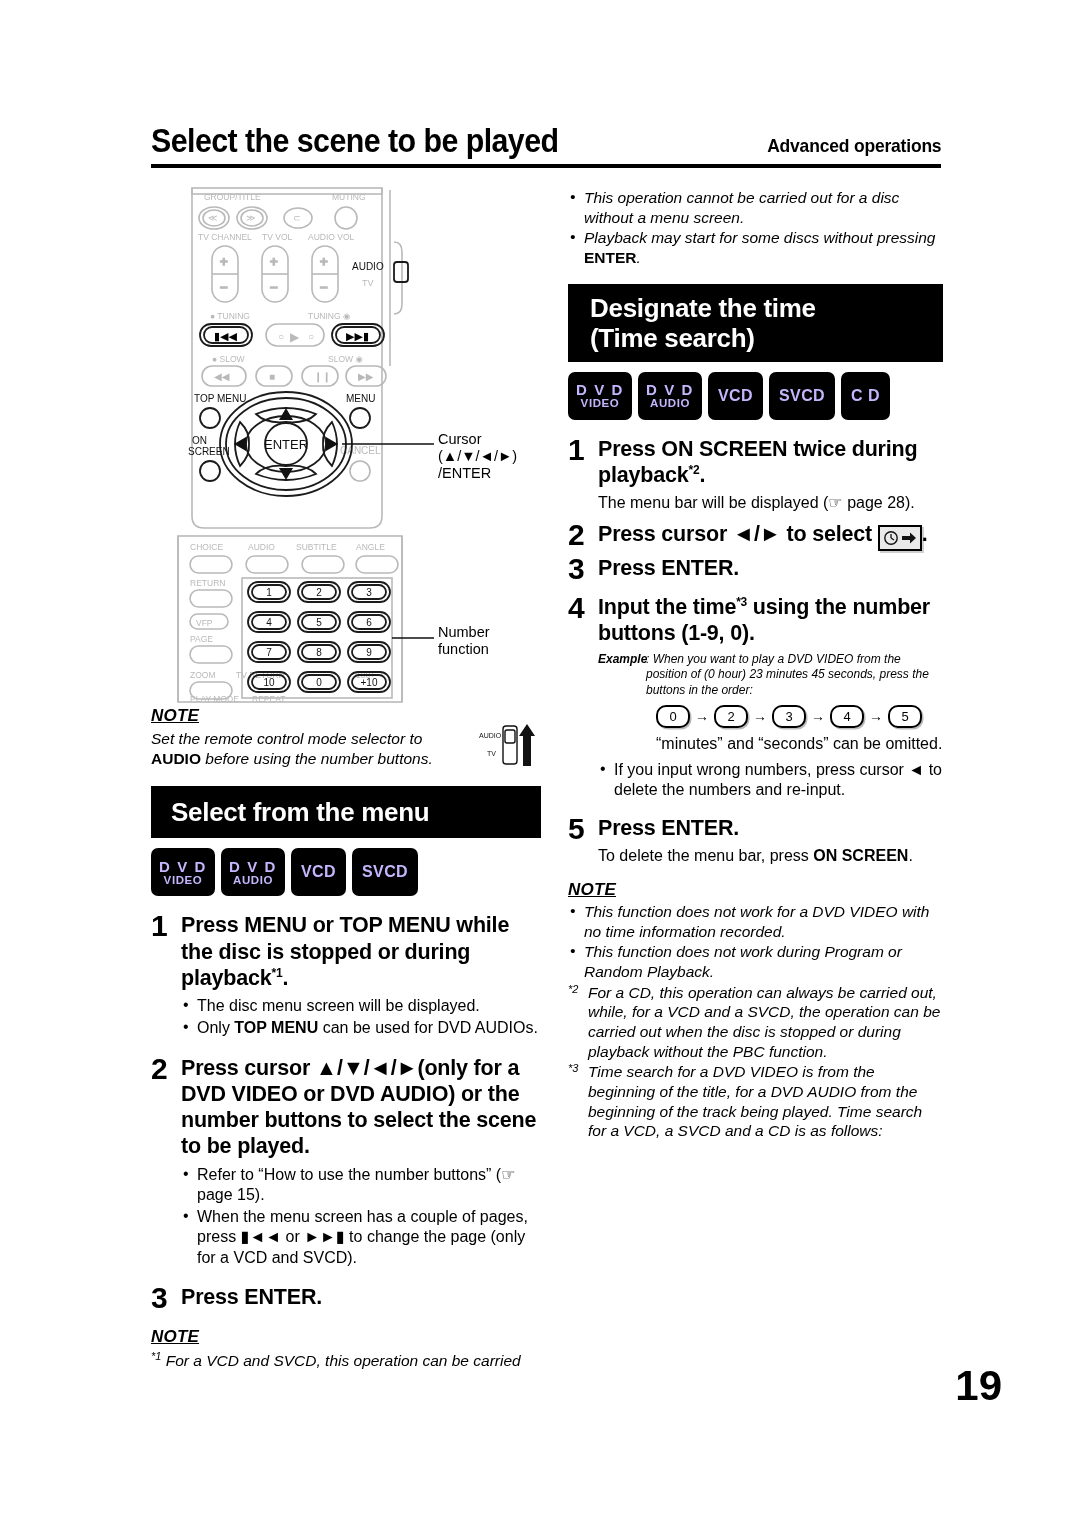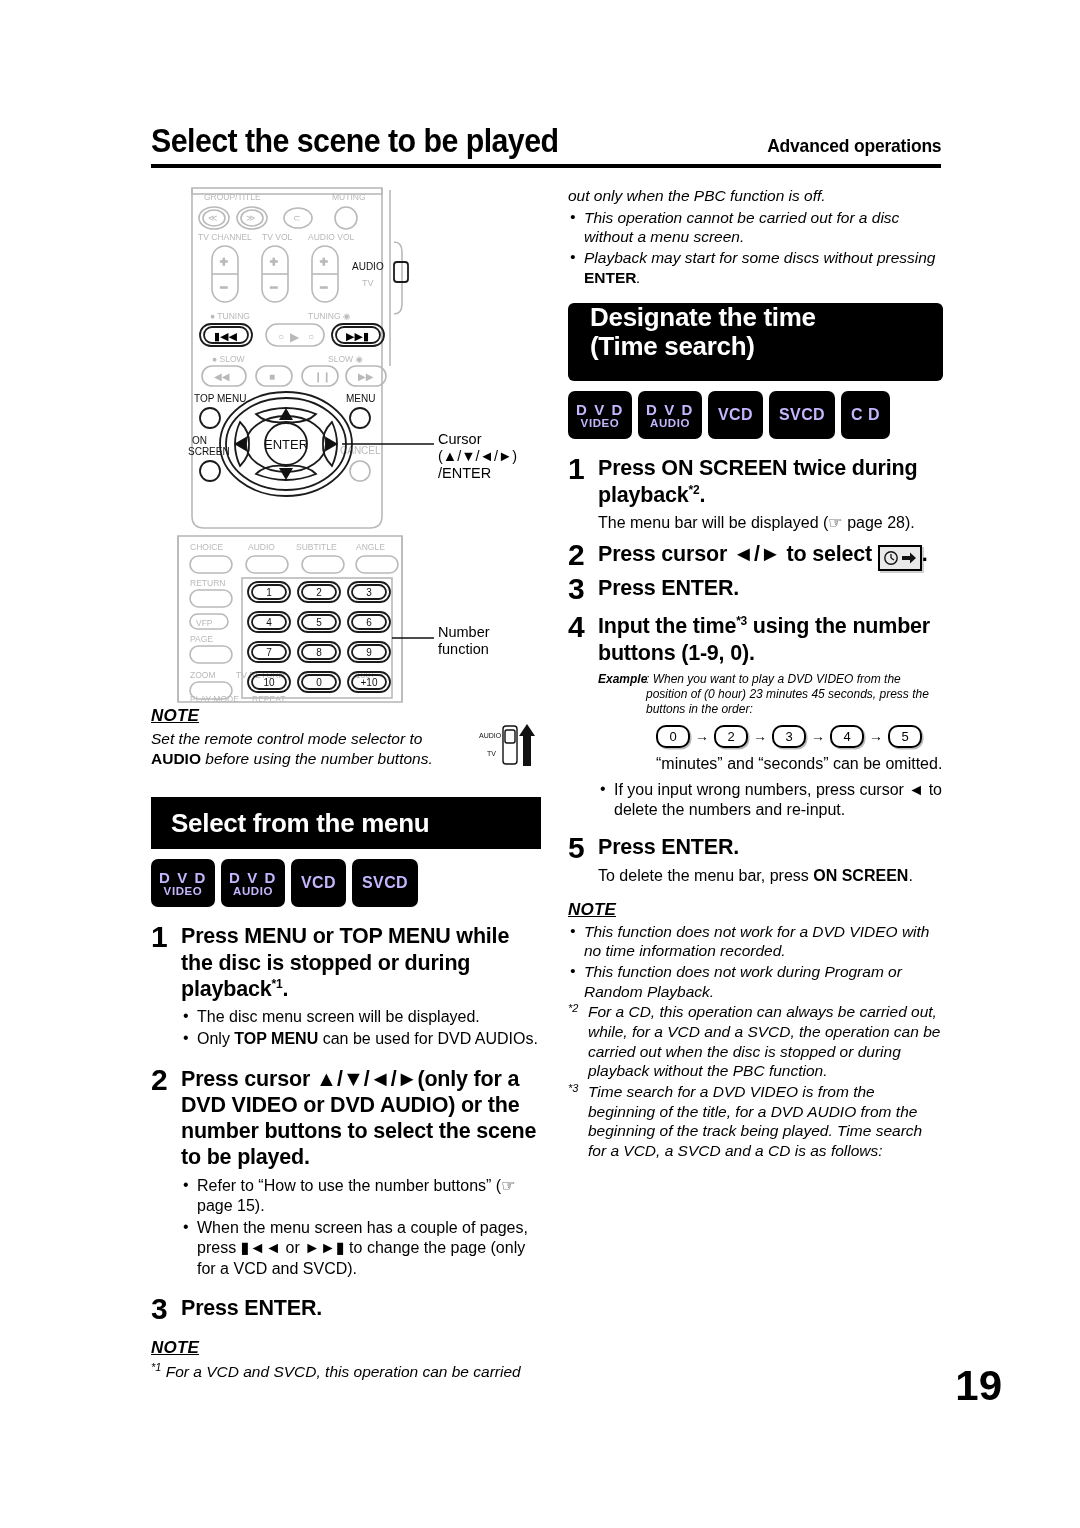--- a/index.html
+++ b/index.html
@@ -292,21 +292,21 @@
         <svg width="66" height="50" viewBox="0 0 66 50">
           <text x="0" y="16" style="font-family:'Liberation Sans',sans-serif;font-size:7px;fill:#111">AUDIO</text>
           <text x="8" y="34" style="font-family:'Liberation Sans',sans-serif;font-size:7px;fill:#111">TV</text>
           <rect x="24" y="4" width="14" height="38" rx="3" fill="none" stroke="#111" stroke-width="1.4"></rect>
           <rect x="26" y="8" width="10" height="13" rx="2" fill="none" stroke="#111" stroke-width="1.4"></rect>
           <polygon points="48,2 56,14 52,14 52,44 44,44 44,14 40,14" fill="#111"></polygon>
         </svg>
       </div>
     </div>
 
-    <div class="banner" style="width:390px;height:52px;margin-top:29px;padding-left:20px;">
+    <div class="banner" style="width:390px;height:52px;margin-top:18px;padding-left:20px;">
       <span class="banner-txt">Select from the menu</span>
     </div>
 
     <div class="badges">
       <div class="badge">
         <span class="b1">D V D</span>
         <span class="b2">VIDEO</span>
       </div>
       <div class="badge">
         <span class="b1">D V D</span>
@@ -348,27 +348,26 @@
         <div class="step-title">Press ENTER.</div>
       </div>
     </div>
 
     <div class="note-h">NOTE</div>
     <div class="note-body"><span style="font-size:11px;vertical-align:super;">*1</span> <span>For a VCD and SVCD, this operation can be carried</span></div>
   </div>
 
   <div class="col-right">
 
-    <div class="note-body" style="margin-top:0;">out only when the PBC function is off.</div>
     <ul class="note-list">
       <li class="bul"><span>This operation cannot be carried out for a disc without a menu screen.</span></li>
       <li class="bul"><span>Playback may start for some discs without pressing </span><span style="font-weight:bold;font-style:normal;">ENTER</span><span>.</span></li>
     </ul>
 
-    <div class="banner" style="width:375px;height:78px;margin-top:16px;align-items:flex-start;padding-top:0;border-radius:6px;">
+    <div class="banner" style="width:375px;height:78px;margin-top:16px;align-items:flex-end;padding-top:0;">
       <span class="banner-txt">
         <span style="display:block;">Designate the time</span>
         <span style="display:block;">(Time search)</span>
       </span>
     </div>
 
     <div class="badges">
       <div class="badge">
         <span class="b1">D V D</span>
         <span class="b2">VIDEO</span>

